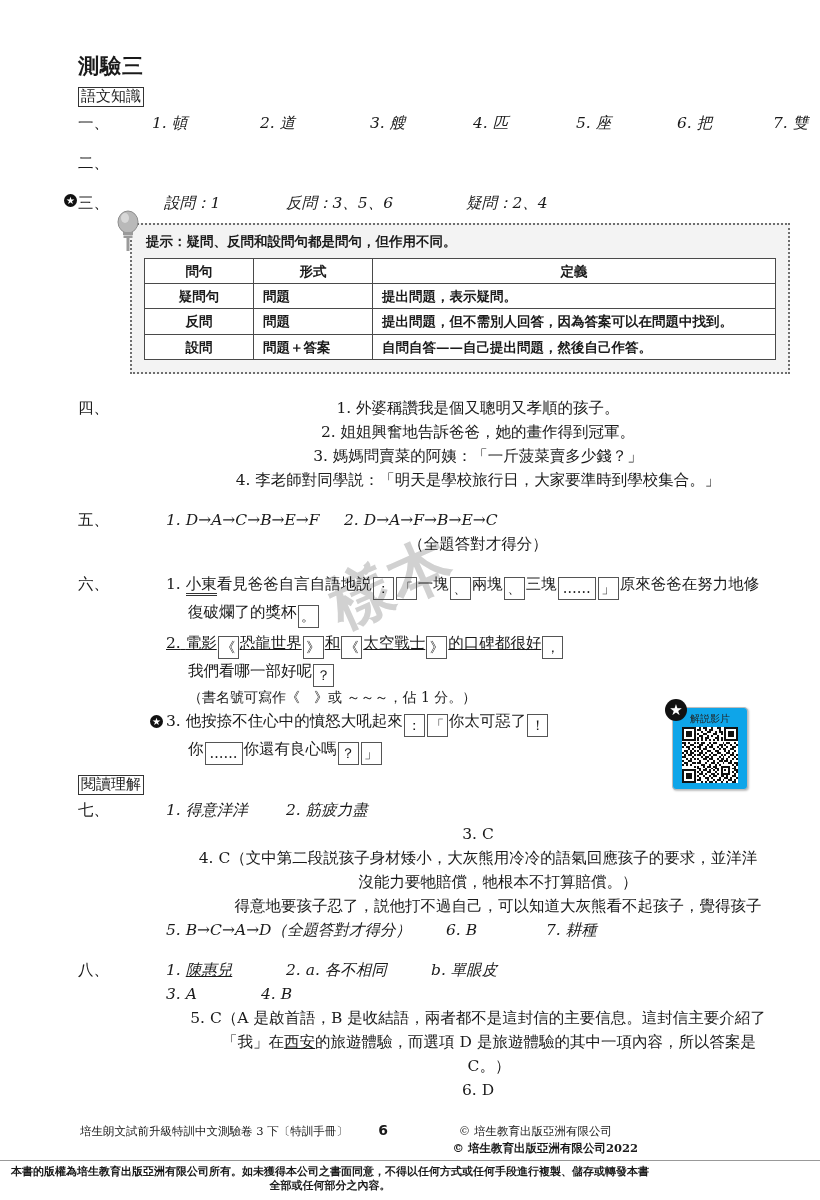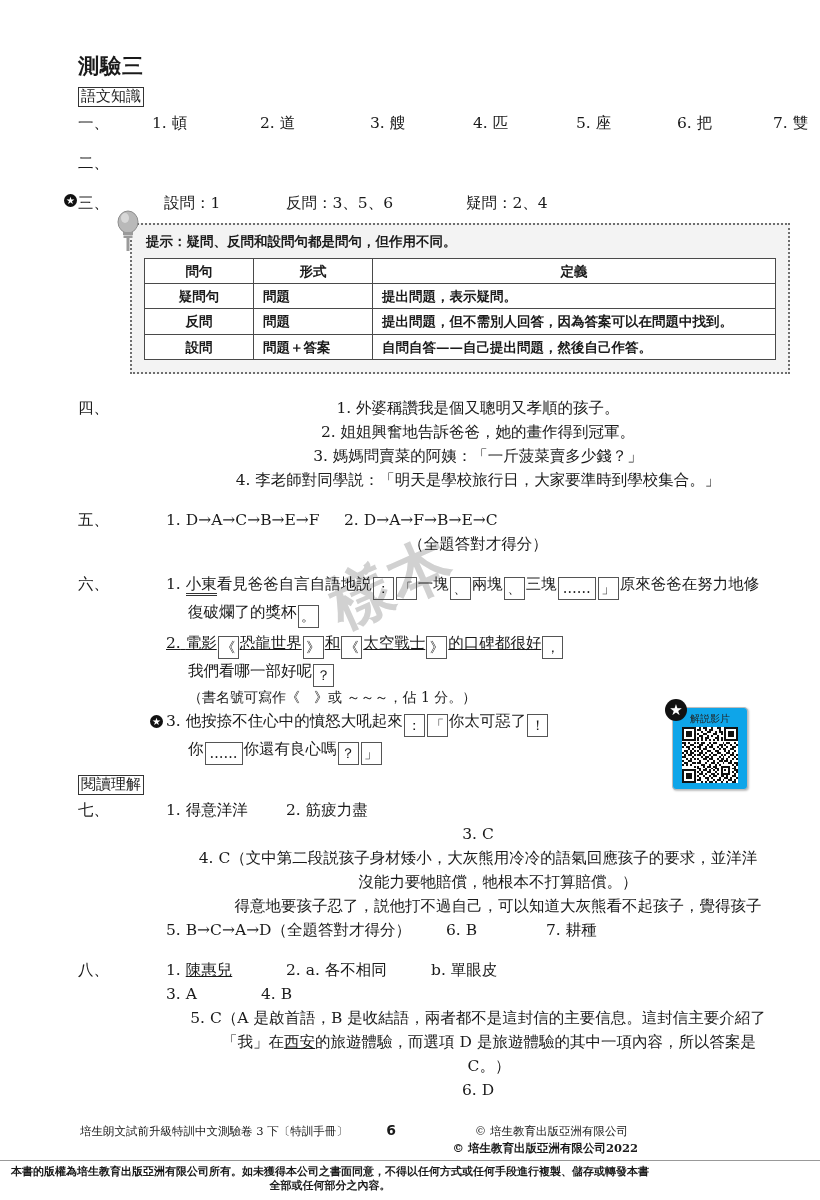--- a/index.html
+++ b/index.html
@@ -95,21 +95,21 @@
     display: block;
     white-space: nowrap;
     text-align: center;
   }
   .indent-1 { padding-left: 22px; }
   .indent-2 { padding-left: 40px; }
 
   .items {
     display: flex;
   }
-  .items > span { white-space: nowrap; }
+  .items > span { white-space: nowrap; font-style: italic; }
 
   
   .star {
     display: inline-block;
     width: 13px;
     height: 13px;
     border-radius: 50%;
     background: #111;
     position: relative;
     vertical-align: -2px;
@@ -257,21 +257,21 @@
   .f-page {
     font-size: 14px;
     font-weight: 700;
     margin-left: auto;
     margin-right: auto;
     transform: translateX(-20px);
   }
   .f-right {
     font-size: 11.5px;
     text-align: left;
-    margin-right: 18px;
+    margin-right: 34px;
   }
   .f-right2 {
     font-size: 11.5px;
     font-weight: 700;
     text-align: right;
     margin: 2px 22px 0 0;
   }
   .rule {
     border-top: 1px solid #999;
     margin: 4px 0 4px 0;

